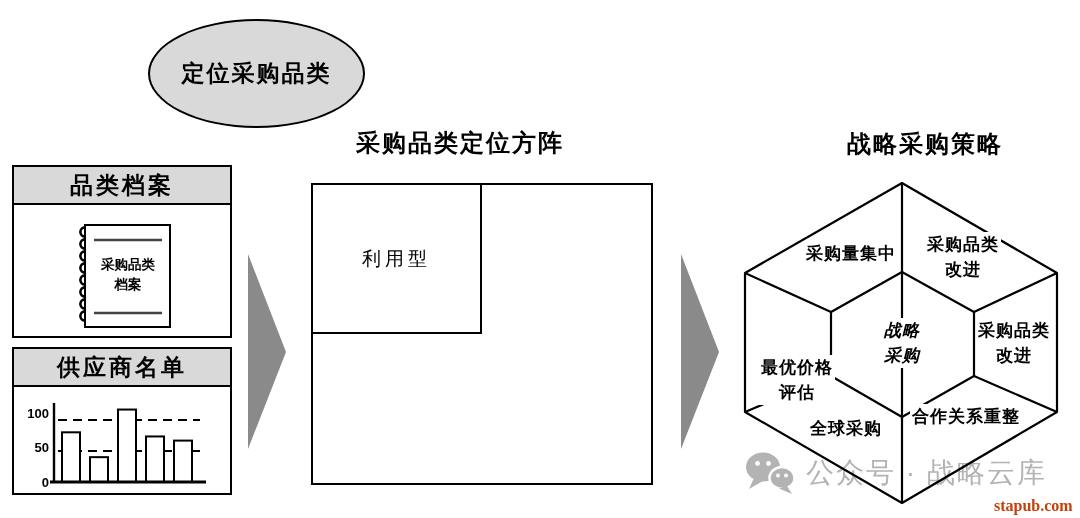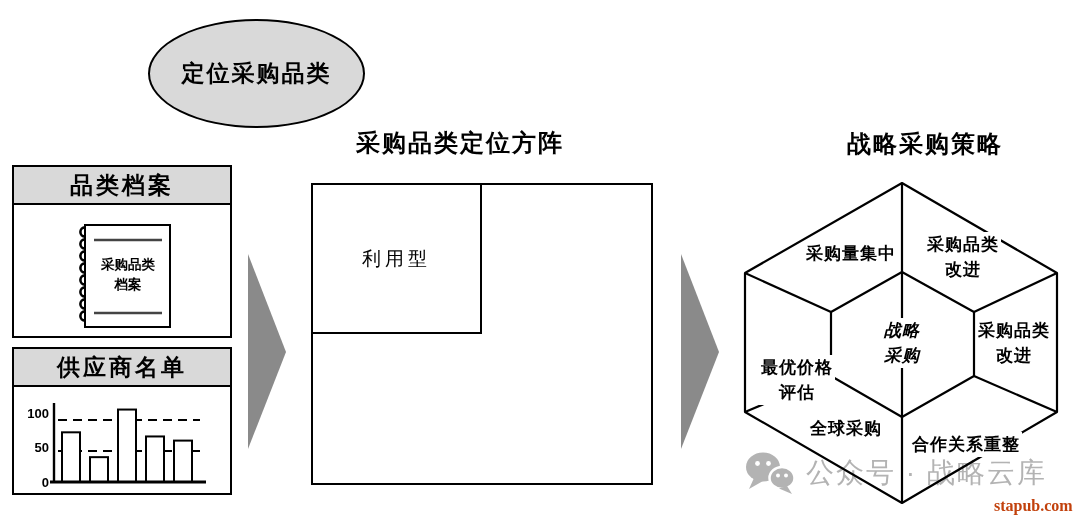--- a/index.html
+++ b/index.html
@@ -173,19 +173,19 @@
     <span>战略</span><br>
     <span>采购</span>
   </div>
   <div class="hex-label" style="left:1014px;top:318px;">
     <span>采购品类</span><br>
     <span>改进</span>
   </div>
   <div class="hex-label" style="left:846px;top:416px;">
     <span>全球采购</span>
   </div>
-  <div class="hex-label" style="left:966px;top:432px;font-family:Liberation Serif, serif;">
+  <div class="hex-label" style="left:966px;top:404px;font-family:Liberation Serif, serif;">
     <span>合作关系重整</span>
   </div>
 
   <div id="site-link">stapub.com</div>
 
 </div>
 
 </body></html>

